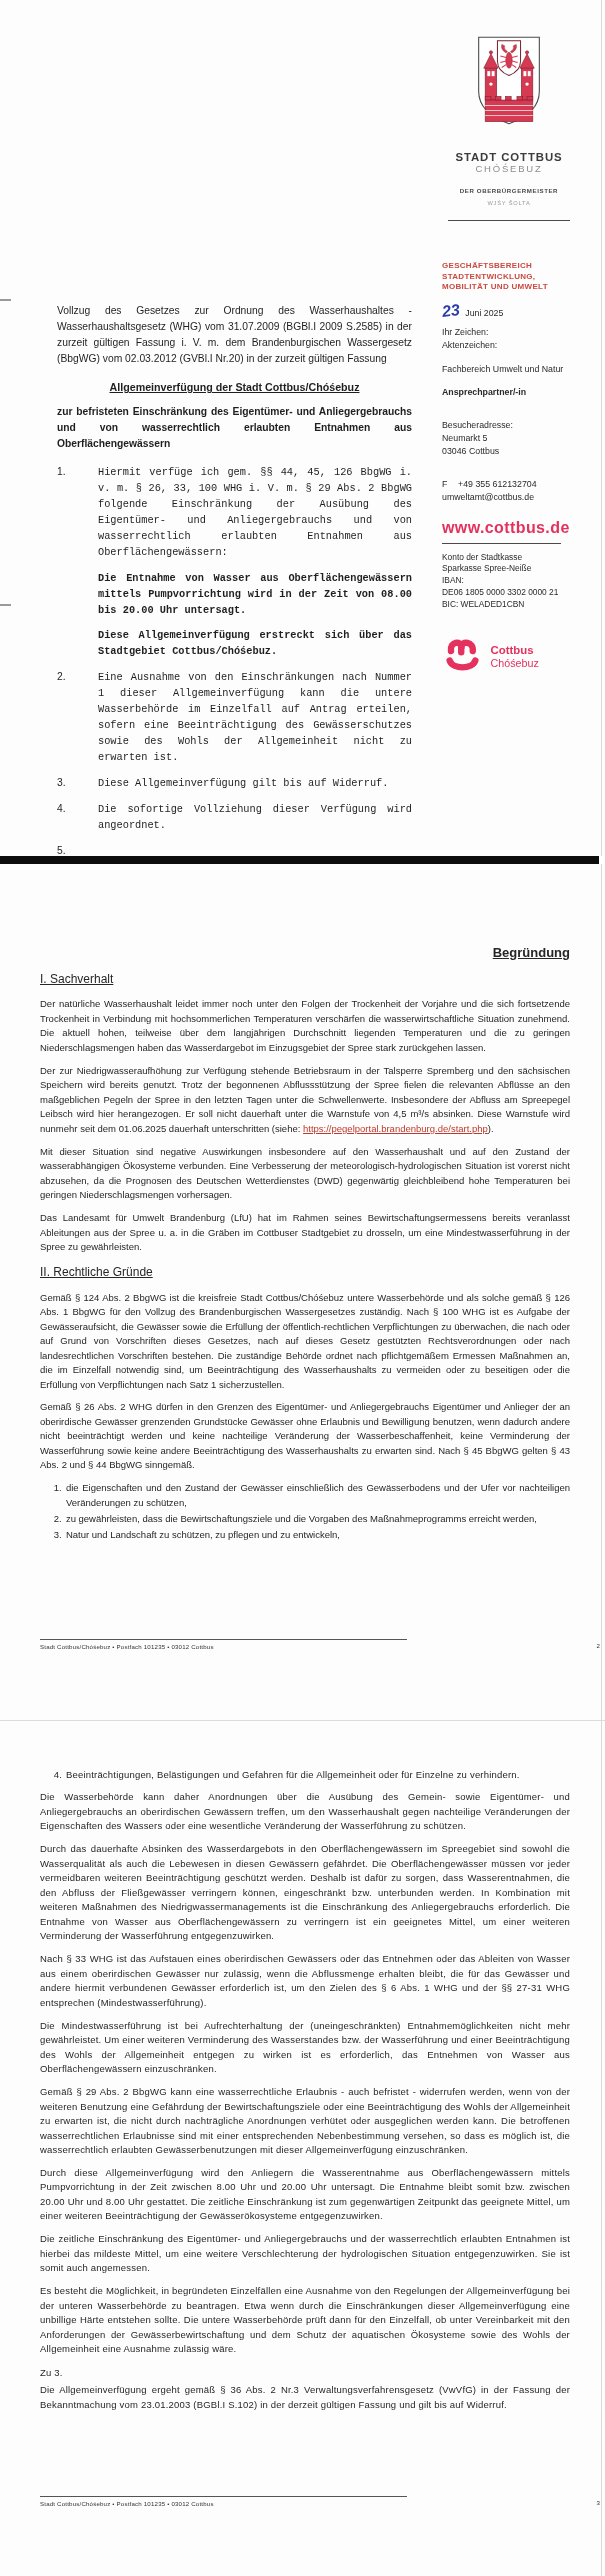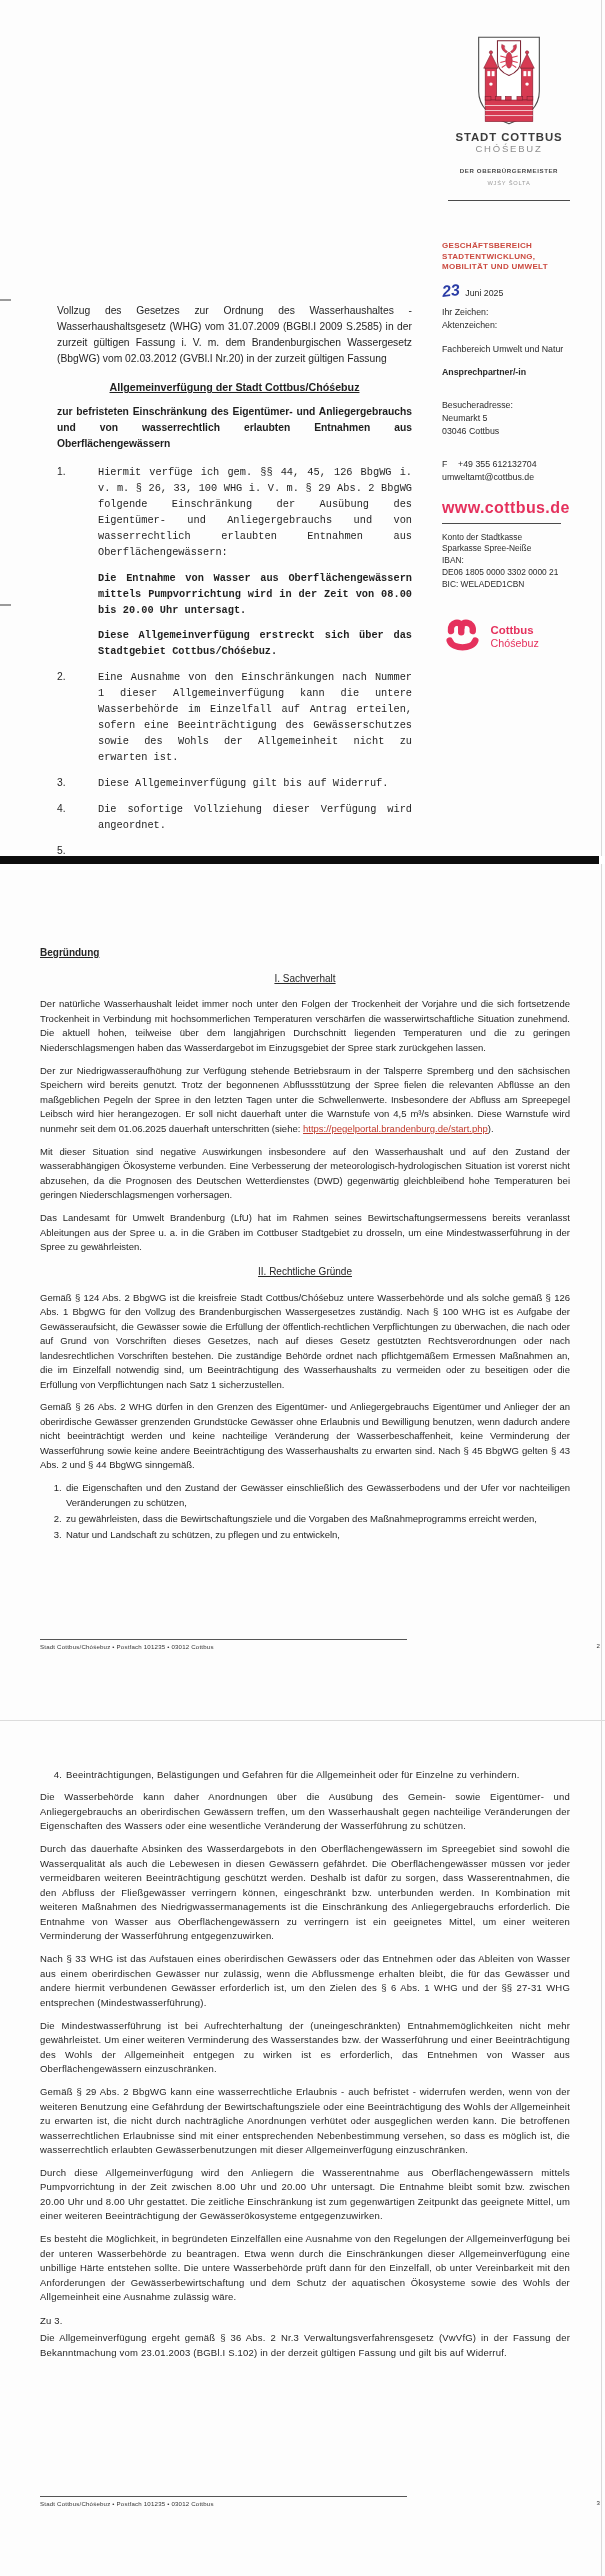--- a/index.html
+++ b/index.html
@@ -10,21 +10,21 @@
   .scan-edge { position:absolute; top:0; bottom:0; right:3px; width:0.8px; background:#d9d9d9; }
   .page-sep-bar { width:599px; height:7.6px; background:#0d0d0d; }
   .page3 { border-top:0.8px solid #dcdcdc; }
 
   
   .fold-mark { position:absolute; left:0; width:10.7px; height:1.5px; background:#9a9a9a; }
   .fm1 { top:299px; } .fm2 { top:604px; }
 
   .sidebar { position:absolute; left:442px; top:35px; width:134px; font-size:8.8px; line-height:12.2px; color:#2a2a2a; }
   .coa-wrap { width:66px; margin:0 auto; }
-  .city { margin-top:2px; text-align:center; font-size:11.4px; font-weight:bold; letter-spacing:0.9px; color:#3c3c3c; }
+  .city { margin-top:22px; text-align:center; font-size:11.4px; font-weight:bold; letter-spacing:0.9px; color:#3c3c3c; }
   .city-sorb { text-align:center; font-size:9.5px; letter-spacing:1.8px; color:#8d8d8d; }
   .office { margin-top:9.1px; text-align:center; font-size:6.1px; font-weight:bold; letter-spacing:0.6px; color:#474747; }
   .office-sorb { text-align:center; font-size:5.7px; letter-spacing:0.8px; color:#9a9a9a; }
   .sep1 { margin:10.7px 6.1px 0 6.1px; border:none; border-top:0.8px solid #4a4a4a; }
   .dept { margin-top:40px; color:#cb4a40; font-weight:bold; font-size:8px; line-height:10.7px; letter-spacing:0.3px; }
   .date-row { margin-top:12.2px; height:20px; }
   .hand { display:inline-block; font-size:16px; font-weight:bold; font-style:italic; color:#2b3da6; transform:rotate(-7deg); margin-right:3px; }
   .kv { margin-top:0.8px; }
   .bold { font-weight:bold; }
   .gap-s { height:10.7px; } .gap-m { height:20px; }
@@ -44,22 +44,22 @@
   .items { list-style:none; margin:0; padding:0; }
   .items li { display:flex; margin-bottom:10px; }
   .items .num { width:41px; flex:0 0 41px; }
   .items .it { flex:1;font-family:Liberation Mono, monospace; }
   .items p { margin:0 0 9.1px 0; text-align:justify; }
   .items p:last-child { margin-bottom:0; }
 
   
   .p2content { position:absolute; left:40px; top:82px; width:530px; font-size:9.5px; line-height:14.5px; color:#262626; }
   .p3content { position:absolute; left:40px; top:44px; width:530px; font-size:9.5px; line-height:14.5px; color:#262626; letter-spacing:0.2px; }
-  .h-center { margin:0 0 12.2px 0; text-align:left; font-size:10px; font-weight:bold; text-decoration:underline; }
-  .h-sub { margin:10.7px 0 10.7px 0; text-align:center; font-size:10px; font-weight:normal; text-decoration:underline; }
+  .h-center { margin:0 0 12.2px 0; text-align:right; font-size:13px; font-weight:bold; text-decoration:underline; }
+  .h-sub { margin:10.7px 0 10.7px 0; text-align:left; font-size:12px; font-weight:normal; text-decoration:underline; }
   .j { margin:0 0 8.4px 0; text-align:justify; }
   .redlink { color:#c0392b; text-decoration:underline; cursor:pointer; }
   .sublist { list-style:none; margin:3px 0 8.4px 0; padding:0; }
   .sublist li { display:flex; margin-bottom:1.5px; }
   .sublist .num { flex:0 0 12.2px; margin-left:13.7px; }
   .sublist .txt { flex:1; text-align:justify; }
   .zu { margin:9.1px 0 3px 0; }
 
   .pfooter { position:absolute; left:40px; top:775px; width:560px; font-size:6.1px; color:#333; }
   .frule { width:367px; border-top:0.8px solid #555; margin-bottom:3px; }
@@ -259,20 +259,21 @@
           <span class="num">4.</span>
           <span class="txt">Beeinträchtigungen, Belästigungen und Gefahren für die Allgemeinheit oder für Einzelne zu verhindern.</span>
         </li>
       </ol>
       <p class="j">Die Wasserbehörde kann daher Anordnungen über die Ausübung des Gemein- sowie Eigentümer- und Anliegergebrauchs an oberirdischen Gewässern treffen, um den Wasserhaushalt gegen nachteilige Veränderungen der Eigenschaften des Wassers oder eine wesentliche Veränderung der Wasserführung zu schützen.</p>
       <p class="j">Durch das dauerhafte Absinken des Wasserdargebots in den Oberflächengewässern im Spreegebiet sind sowohl die Wasserqualität als auch die Lebewesen in diesen Gewässern gefährdet. Die Oberflächengewässer müssen vor jeder vermeidbaren weiteren Beeinträchtigung geschützt werden. Deshalb ist dafür zu sorgen, dass Wasserentnahmen, die den Abfluss der Fließgewässer verringern können, eingeschränkt bzw. unterbunden werden. In Kombination mit weiteren Maßnahmen des Niedrigwassermanagements ist die Einschränkung des Anliegergebrauchs erforderlich. Die Entnahme von Wasser aus Oberflächengewässern zu verringern ist ein geeignetes Mittel, um einer weiteren Verminderung der Wasserführung entgegenzuwirken.</p>
       <p class="j">Nach § 33 WHG ist das Aufstauen eines oberirdischen Gewässers oder das Entnehmen oder das Ableiten von Wasser aus einem oberirdischen Gewässer nur zulässig, wenn die Abflussmenge erhalten bleibt, die für das Gewässer und andere hiermit verbundenen Gewässer erforderlich ist, um den Zielen des § 6 Abs. 1 WHG und der §§ 27-31 WHG entsprechen (Mindestwasserführung).</p>
       <p class="j">Die Mindestwasserführung ist bei Aufrechterhaltung der (uneingeschränkten) Entnahmemöglichkeiten nicht mehr gewährleistet. Um einer weiteren Verminderung des Wasserstandes bzw. der Wasserführung und einer Beeinträchtigung des Wohls der Allgemeinheit entgegen zu wirken ist es erforderlich, das Entnehmen von Wasser aus Oberflächengewässern einzuschränken.</p>
       <p class="j">Gemäß § 29 Abs. 2 BbgWG kann eine wasserrechtliche Erlaubnis - auch befristet - widerrufen werden, wenn von der weiteren Benutzung eine Gefährdung der Bewirtschaftungsziele oder eine Beeinträchtigung des Wohls der Allgemeinheit zu erwarten ist, die nicht durch nachträgliche Anordnungen verhütet oder ausgeglichen werden kann. Die betroffenen wasserrechtlichen Erlaubnisse sind mit einer entsprechenden Nebenbestimmung versehen, so dass es möglich ist, die wasserrechtlich erlaubten Gewässerbenutzungen mit dieser Allgemeinverfügung einzuschränken.</p>
       <p class="j">Durch diese Allgemeinverfügung wird den Anliegern die Wasserentnahme aus Oberflächengewässern mittels Pumpvorrichtung in der Zeit zwischen 8.00 Uhr und 20.00 Uhr untersagt. Die Entnahme bleibt somit bzw. zwischen 20.00 Uhr und 8.00 Uhr gestattet. Die zeitliche Einschränkung ist zum gegenwärtigen Zeitpunkt das geeignete Mittel, um einer weiteren Beeinträchtigung der Gewässerökosysteme entgegenzuwirken.</p>
+      <p class="j">Die zeitliche Einschränkung des Eigentümer- und Anliegergebrauchs und der wasserrechtlich erlaubten Entnahmen ist hierbei das mildeste Mittel, um eine weitere Verschlechterung der hydrologischen Situation entgegenzuwirken. Sie ist somit auch angemessen.</p>
       <p class="j">Es besteht die Möglichkeit, in begründeten Einzelfällen eine Ausnahme von den Regelungen der Allgemeinverfügung bei der unteren Wasserbehörde zu beantragen. Etwa wenn durch die Einschränkungen dieser Allgemeinverfügung eine unbillige Härte entstehen sollte. Die untere Wasserbehörde prüft dann für den Einzelfall, ob unter Vereinbarkeit mit den Anforderungen der Gewässerbewirtschaftung und dem Schutz der aquatischen Ökosysteme sowie des Wohls der Allgemeinheit eine Ausnahme zulässig wäre.</p>
       <p class="zu">Zu 3.</p>
       <p class="j">Die Allgemeinverfügung ergeht gemäß § 36 Abs. 2 Nr.3 Verwaltungsverfahrensgesetz (VwVfG) in der Fassung der Bekanntmachung vom 23.01.2003 (BGBl.I S.102) in der derzeit gültigen Fassung und gilt bis auf Widerruf.</p>
     </div>
     <div class="pfooter">
       <div class="frule"></div>
       <span class="ftext">Stadt Cottbus/Chóśebuz  •  Postfach 101235  •  03012 Cottbus</span>
       <span class="fnum">3</span>
     </div>
   </section>

